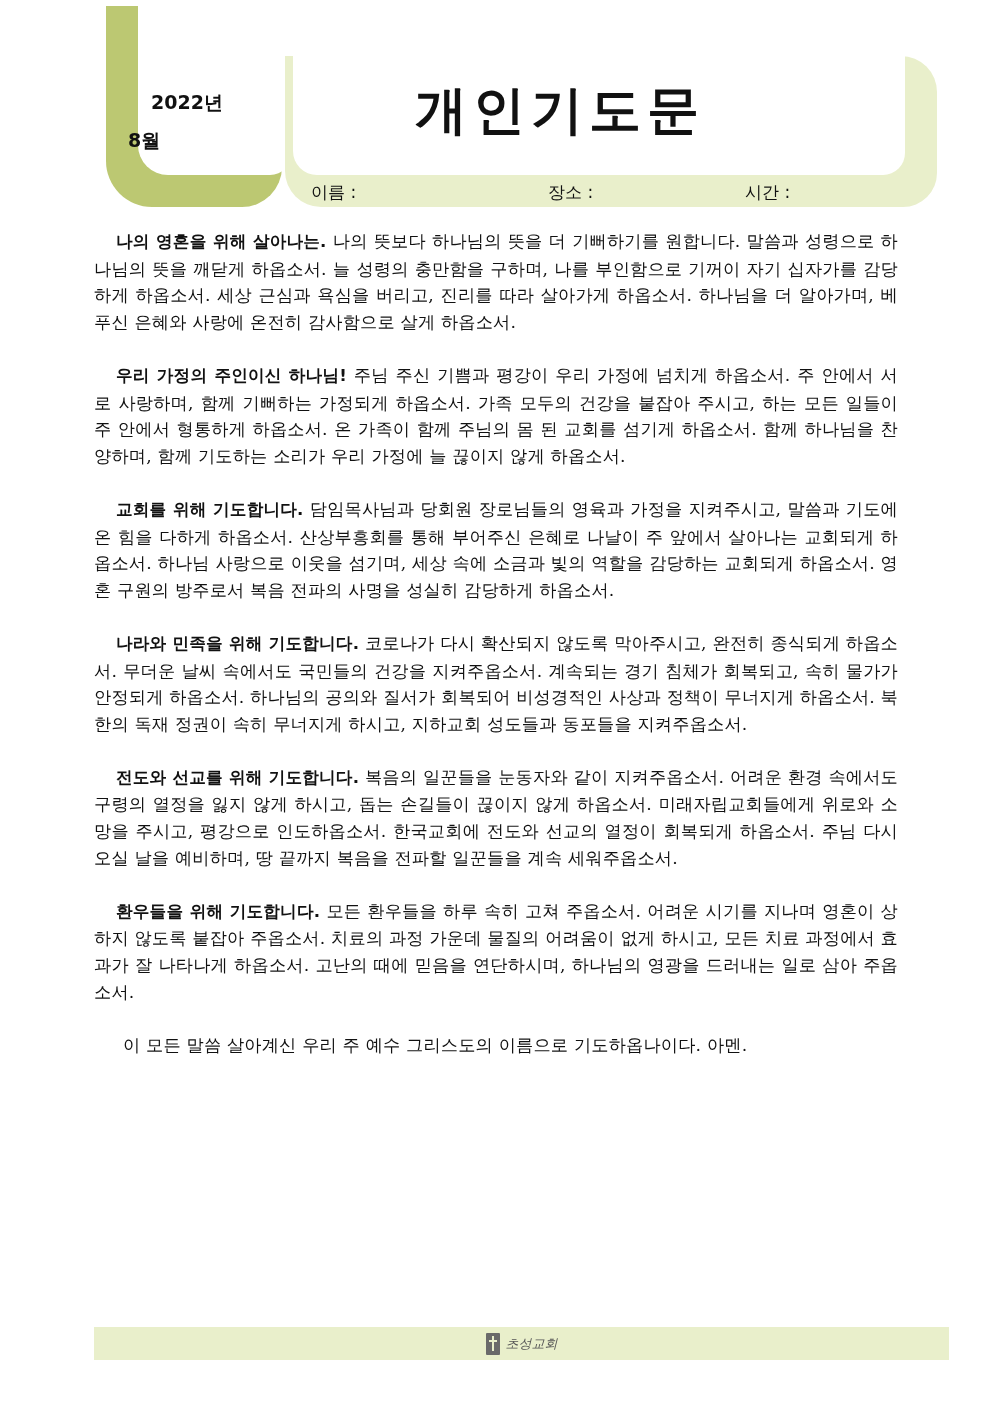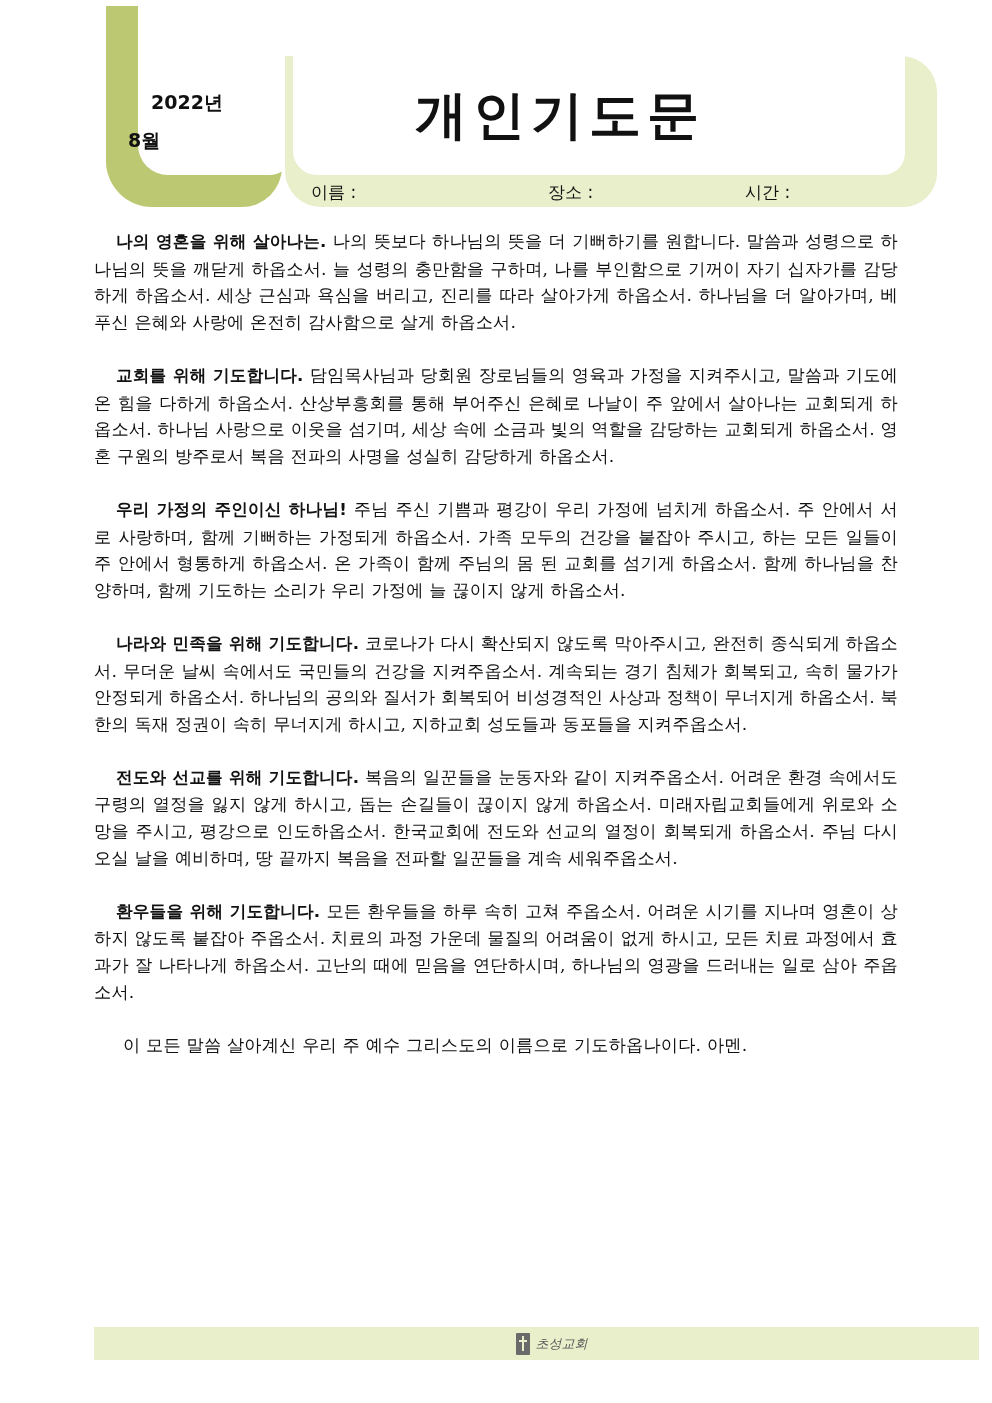--- a/index.html
+++ b/index.html
@@ -28,39 +28,39 @@
   .year {
     position: absolute; left: 132px; top: 88px; width: 110px; text-align: center;
     font-family: "DejaVu Sans", sans-serif; font-weight: bold; font-size: 19px; line-height: 28px;
   }
   .month {
     position: absolute; left: 128px; top: 126px; width: 110px; text-align: left;
     font-family: "DejaVu Sans", sans-serif; font-weight: bold; font-size: 19px; line-height: 28px;
   }
   .title {
     position: absolute; left: 400px; top: 80px; width: 320px; text-align: center;
-    font-family: Liberation Sans, sans-serif; font-weight: bold; font-size: 52px; letter-spacing: 6px;
+    font-family: Liberation Mono, monospace; font-weight: bold; font-size: 52px; letter-spacing: 6px;
     line-height: 70px;
   }
   .field {
     position: absolute; top: 180px; font-size: 17px; line-height: 24px;
     font-family: "DejaVu Sans", sans-serif;
   }
   .field .val { display: inline-block; min-width: 120px; }
   .body-text {
     position: absolute; left: 94px; top: 228px; width: 804px;
     font-family: "DejaVu Serif", "Liberation Serif", serif; font-size: 17.2px;
     line-height: 26.6px; text-align: justify; letter-spacing: 0.2px;
   }
   .para { margin: 0 0 26.6px 0; text-indent: 22px; }
   .para b { font-family: "DejaVu Sans", sans-serif; font-weight: bold; font-size: 16.6px; }
   .closing { margin: 7px; text-indent: 22px; }
   .footer-bar {
     position: absolute; left: 94px; top: 1327px; width: 855px; height: 33px;
-    background: #e9efcb; display: flex; align-items: center; justify-content: center; padding-left: 30px;
+    background: #e9efcb; display: flex; align-items: center; justify-content: center;
   }
   .logo { display: flex; align-items: center; gap: 6px; color: #666; }
   .logo-mark {
     width: 14px; height: 22px; background: #6a6a6a; position: relative; border-radius: 1px;
   }
   .logo-mark::before { content: ""; position: absolute; left: 6px; top: 3px; width: 2px; height: 15px; background: #e9efcb; }
   .logo-mark::after { content: ""; position: absolute; left: 3px; top: 7px; width: 8px; height: 2px; background: #e9efcb; }
   .logo-text { font-family: "DejaVu Serif", serif; font-size: 13px; font-style: italic; color: #555; }
 </style>
 </head>
@@ -85,23 +85,23 @@
 </div>
 <div class="field" style="left:745px;">
   <span>시간 :</span>
   <span class="val"></span>
 </div>
 
 <div class="body-text">
 
   <p class="para"><b>나의 영혼을 위해 살아나는.</b><span> 나의 뜻보다 하나님의 뜻을 더 기뻐하기를 원합니다. 말씀과 성령으로 하나님의 뜻을 깨닫게 하옵소서. 늘 성령의 충만함을 구하며, 나를 부인함으로 기꺼이 자기 십자가를 감당하게 하옵소서. 세상 근심과 욕심을 버리고, 진리를 따라 살아가게 하옵소서. 하나님을 더 알아가며, 베푸신 은혜와 사랑에 온전히 감사함으로 살게 하옵소서.</span></p>
 
+  <p class="para"><b>우리 가정의 주인이신 하나님!</b><span> 주님 주신 기쁨과 평강이 우리 가정에 넘치게 하옵소서. 주 안에서 서로 사랑하며, 함께 기뻐하는 가정되게 하옵소서. 가족 모두의 건강을 붙잡아 주시고, 하는 모든 일들이 주 안에서 형통하게 하옵소서. 온 가족이 함께 주님의 몸 된 교회를 섬기게 하옵소서. 함께 하나님을 찬양하며, 함께 기도하는 소리가 우리 가정에 늘 끊이지 않게 하옵소서.</span></p>
+
   <p class="para"><b>교회를 위해 기도합니다.</b><span> 담임목사님과 당회원 장로님들의 영육과 가정을 지켜주시고, 말씀과 기도에 온 힘을 다하게 하옵소서. 산상부흥회를 통해 부어주신 은혜로 나날이 주 앞에서 살아나는 교회되게 하옵소서. 하나님 사랑으로 이웃을 섬기며, 세상 속에 소금과 빛의 역할을 감당하는 교회되게 하옵소서. 영혼 구원의 방주로서 복음 전파의 사명을 성실히 감당하게 하옵소서.</span></p>
-
-  <p class="para"><b>우리 가정의 주인이신 하나님!</b><span> 주님 주신 기쁨과 평강이 우리 가정에 넘치게 하옵소서. 주 안에서 서로 사랑하며, 함께 기뻐하는 가정되게 하옵소서. 가족 모두의 건강을 붙잡아 주시고, 하는 모든 일들이 주 안에서 형통하게 하옵소서. 온 가족이 함께 주님의 몸 된 교회를 섬기게 하옵소서. 함께 하나님을 찬양하며, 함께 기도하는 소리가 우리 가정에 늘 끊이지 않게 하옵소서.</span></p>
 
   <p class="para"><b>나라와 민족을 위해 기도합니다.</b><span> 코로나가 다시 확산되지 않도록 막아주시고, 완전히 종식되게 하옵소서. 무더운 날씨 속에서도 국민들의 건강을 지켜주옵소서. 계속되는 경기 침체가 회복되고, 속히 물가가 안정되게 하옵소서. 하나님의 공의와 질서가 회복되어 비성경적인 사상과 정책이 무너지게 하옵소서. 북한의 독재 정권이 속히 무너지게 하시고, 지하교회 성도들과 동포들을 지켜주옵소서.</span></p>
 
   <p class="para"><b>전도와 선교를 위해 기도합니다.</b><span> 복음의 일꾼들을 눈동자와 같이 지켜주옵소서. 어려운 환경 속에서도 구령의 열정을 잃지 않게 하시고, 돕는 손길들이 끊이지 않게 하옵소서. 미래자립교회들에게 위로와 소망을 주시고, 평강으로 인도하옵소서. 한국교회에 전도와 선교의 열정이 회복되게 하옵소서. 주님 다시 오실 날을 예비하며, 땅 끝까지 복음을 전파할 일꾼들을 계속 세워주옵소서.</span></p>
 
   <p class="para"><b>환우들을 위해 기도합니다.</b><span> 모든 환우들을 하루 속히 고쳐 주옵소서. 어려운 시기를 지나며 영혼이 상하지 않도록 붙잡아 주옵소서. 치료의 과정 가운데 물질의 어려움이 없게 하시고, 모든 치료 과정에서 효과가 잘 나타나게 하옵소서. 고난의 때에 믿음을 연단하시며, 하나님의 영광을 드러내는 일로 삼아 주옵소서.</span></p>
 
   <p class="closing">이 모든 말씀 살아계신 우리 주 예수 그리스도의 이름으로 기도하옵나이다. 아멘.</p>
 </div>
 

